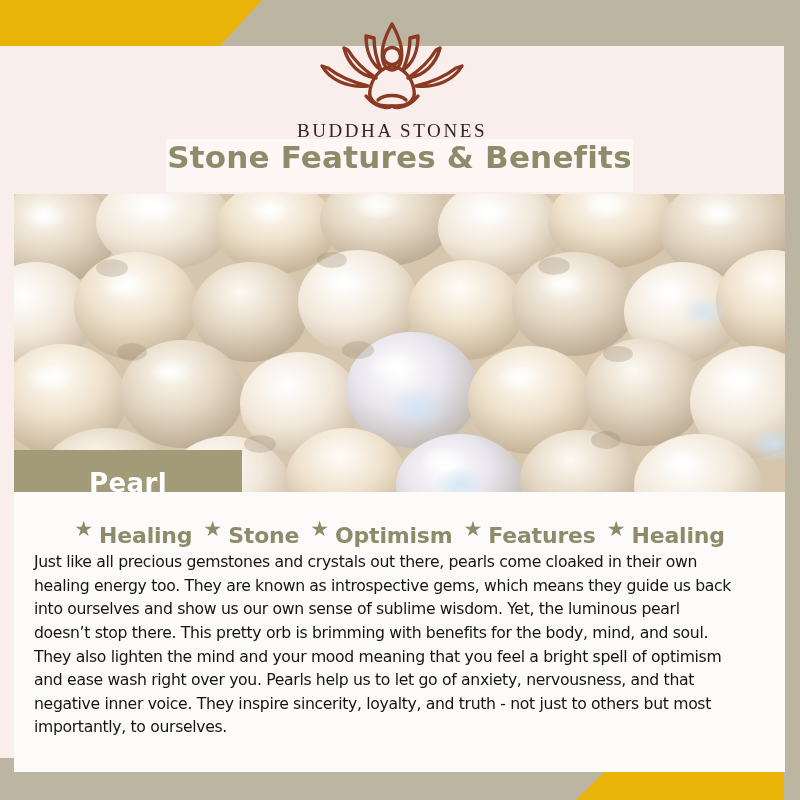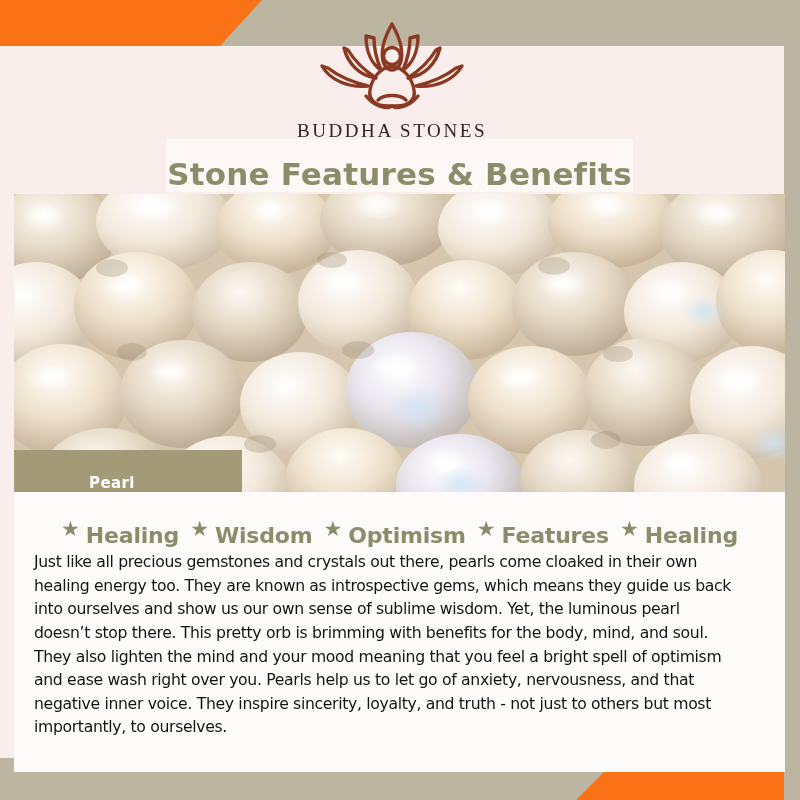--- a/index.html
+++ b/index.html
@@ -10,21 +10,21 @@
     width: 800px;
     height: 800px;
     background: #faeeec;
     font-family: "Liberation Sans", sans-serif;
     overflow: hidden;
   }
   #infographic {
     position: relative;
     width: 800px;
     height: 800px;
-    background: #f97316;
+    background: #eab308;
     overflow: hidden;
   }
 
   
   .frame-top {
     position: absolute;
     top: 0;
     left: 220px;
     width: 580px;
     height: 46px;
@@ -91,21 +91,21 @@
 
   
   .title-banner {
     position: absolute;
     top: 139px;
     left: 166px;
     width: 467px;
     height: 53px;
     background: #fdf8f6;
     display: flex;
-    align-items: flex-end;
+    align-items: flex-start;
     justify-content: center;
     z-index: 6;
   }
   .title-text {
     font-family: "DejaVu Sans", sans-serif;
     font-weight: bold;
     font-size: 31px;
     color: #8d8b6a;
     letter-spacing: 0.2px;
     white-space: nowrap;
@@ -136,21 +136,21 @@
     height: 42px;
     background: #a39a77;
     display: flex;
     align-items: center;
     z-index: 7;
   }
   .stone-tag-text {
     margin-left: 75px;
     font-family: "DejaVu Sans", sans-serif;
     font-weight: bold;
-    font-size: 15px;
+    font-size: 26px;
     color: #ffffff;
     letter-spacing: 0.4px;
     margin-top: 24px;
   }
 
   
   .text-panel {
     position: absolute;
     top: 492px;
     left: 14px;
@@ -357,21 +357,21 @@
   </div>
 
   <div class="text-panel">
     <div class="benefits-row">
       <span class="benefit">
         <span class="benefit-star">★</span>
         <span class="benefit-label">Healing</span>
       </span>
       <span class="benefit">
         <span class="benefit-star">★</span>
-        <span class="benefit-label">Wisdom</span>
+        <span class="benefit-label">Stone</span>
       </span>
       <span class="benefit">
         <span class="benefit-star">★</span>
         <span class="benefit-label">Optimism</span>
       </span>
       <span class="benefit">
         <span class="benefit-star">★</span>
         <span class="benefit-label">Features</span>
       </span>
       <span class="benefit">

